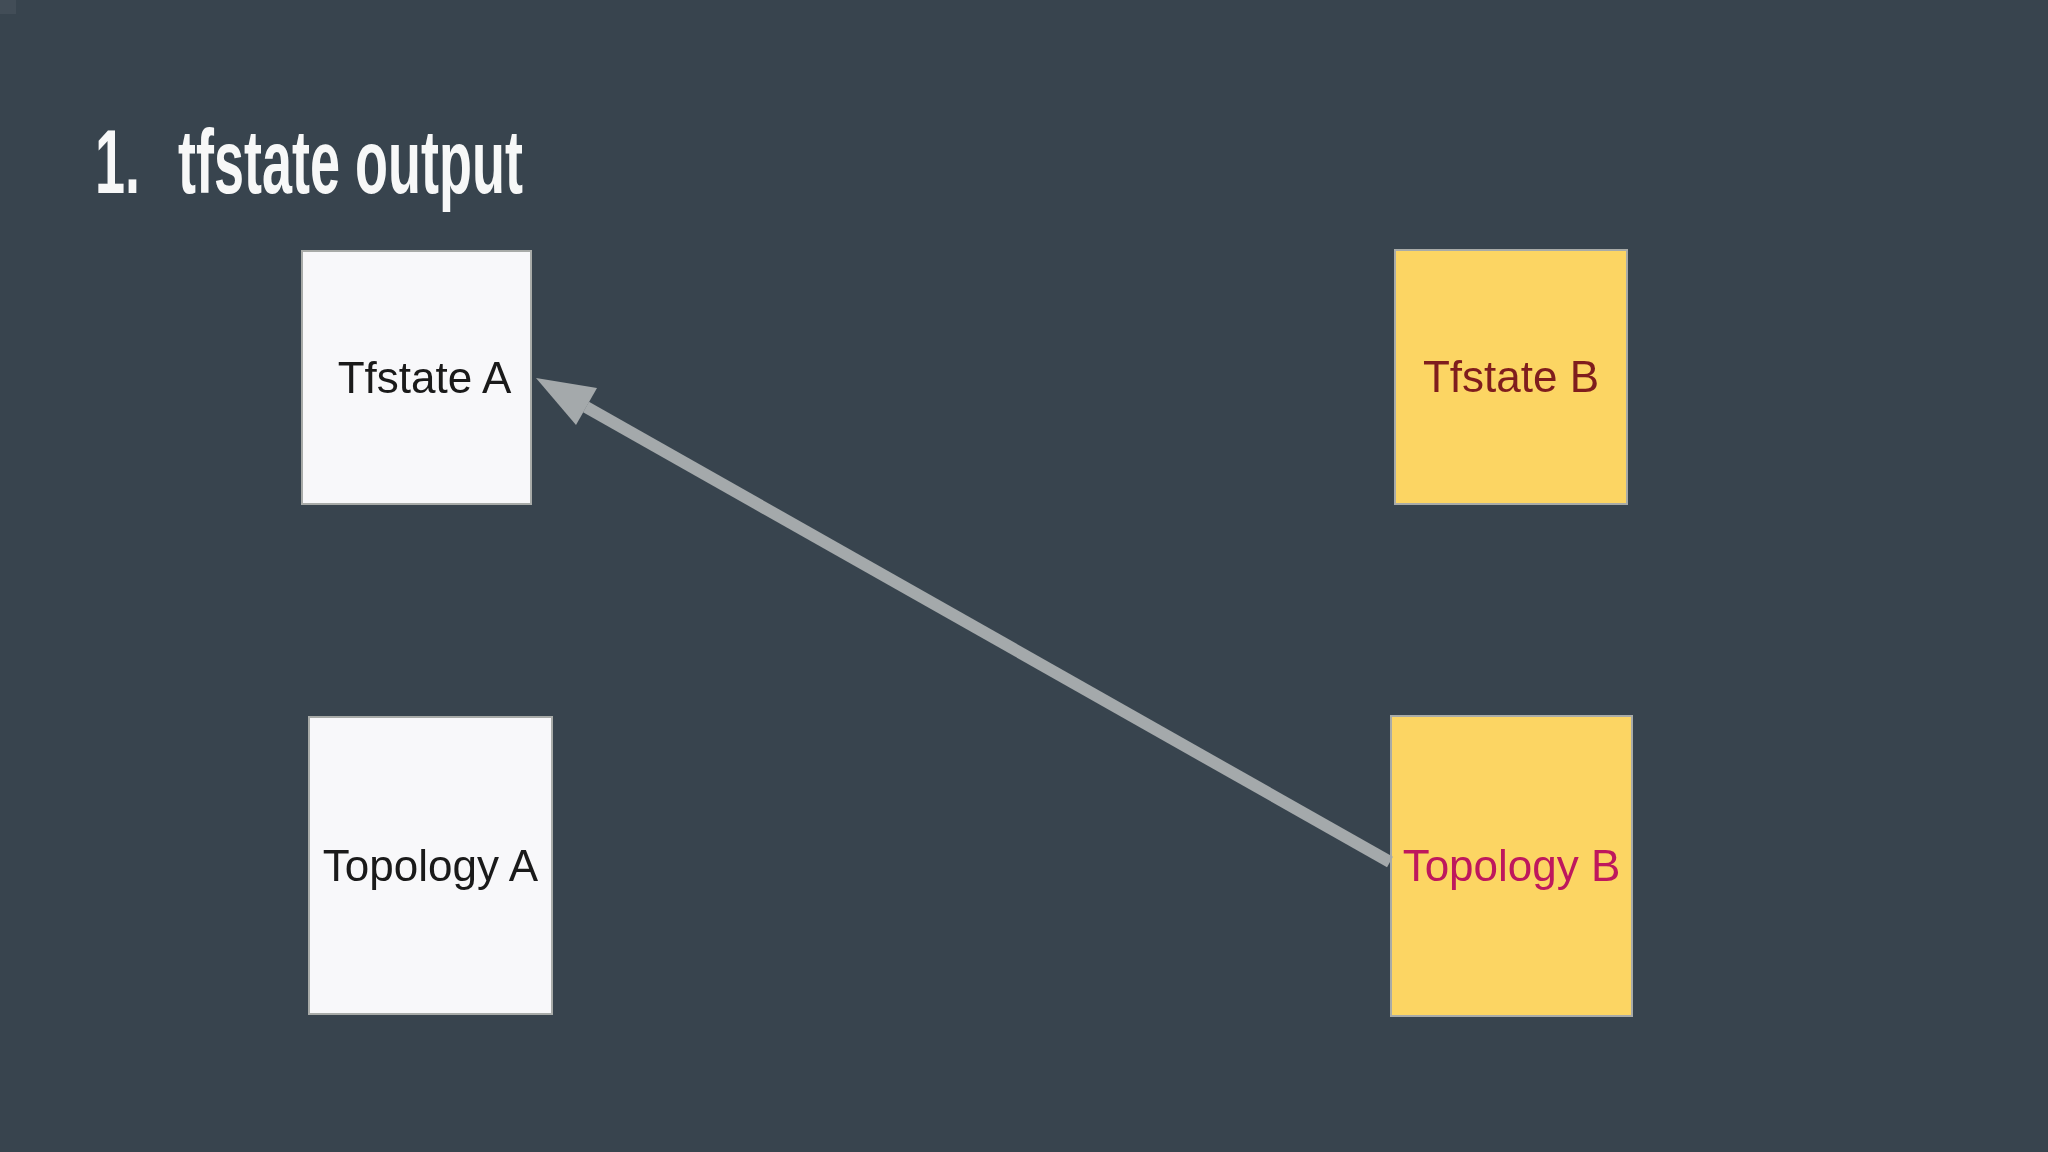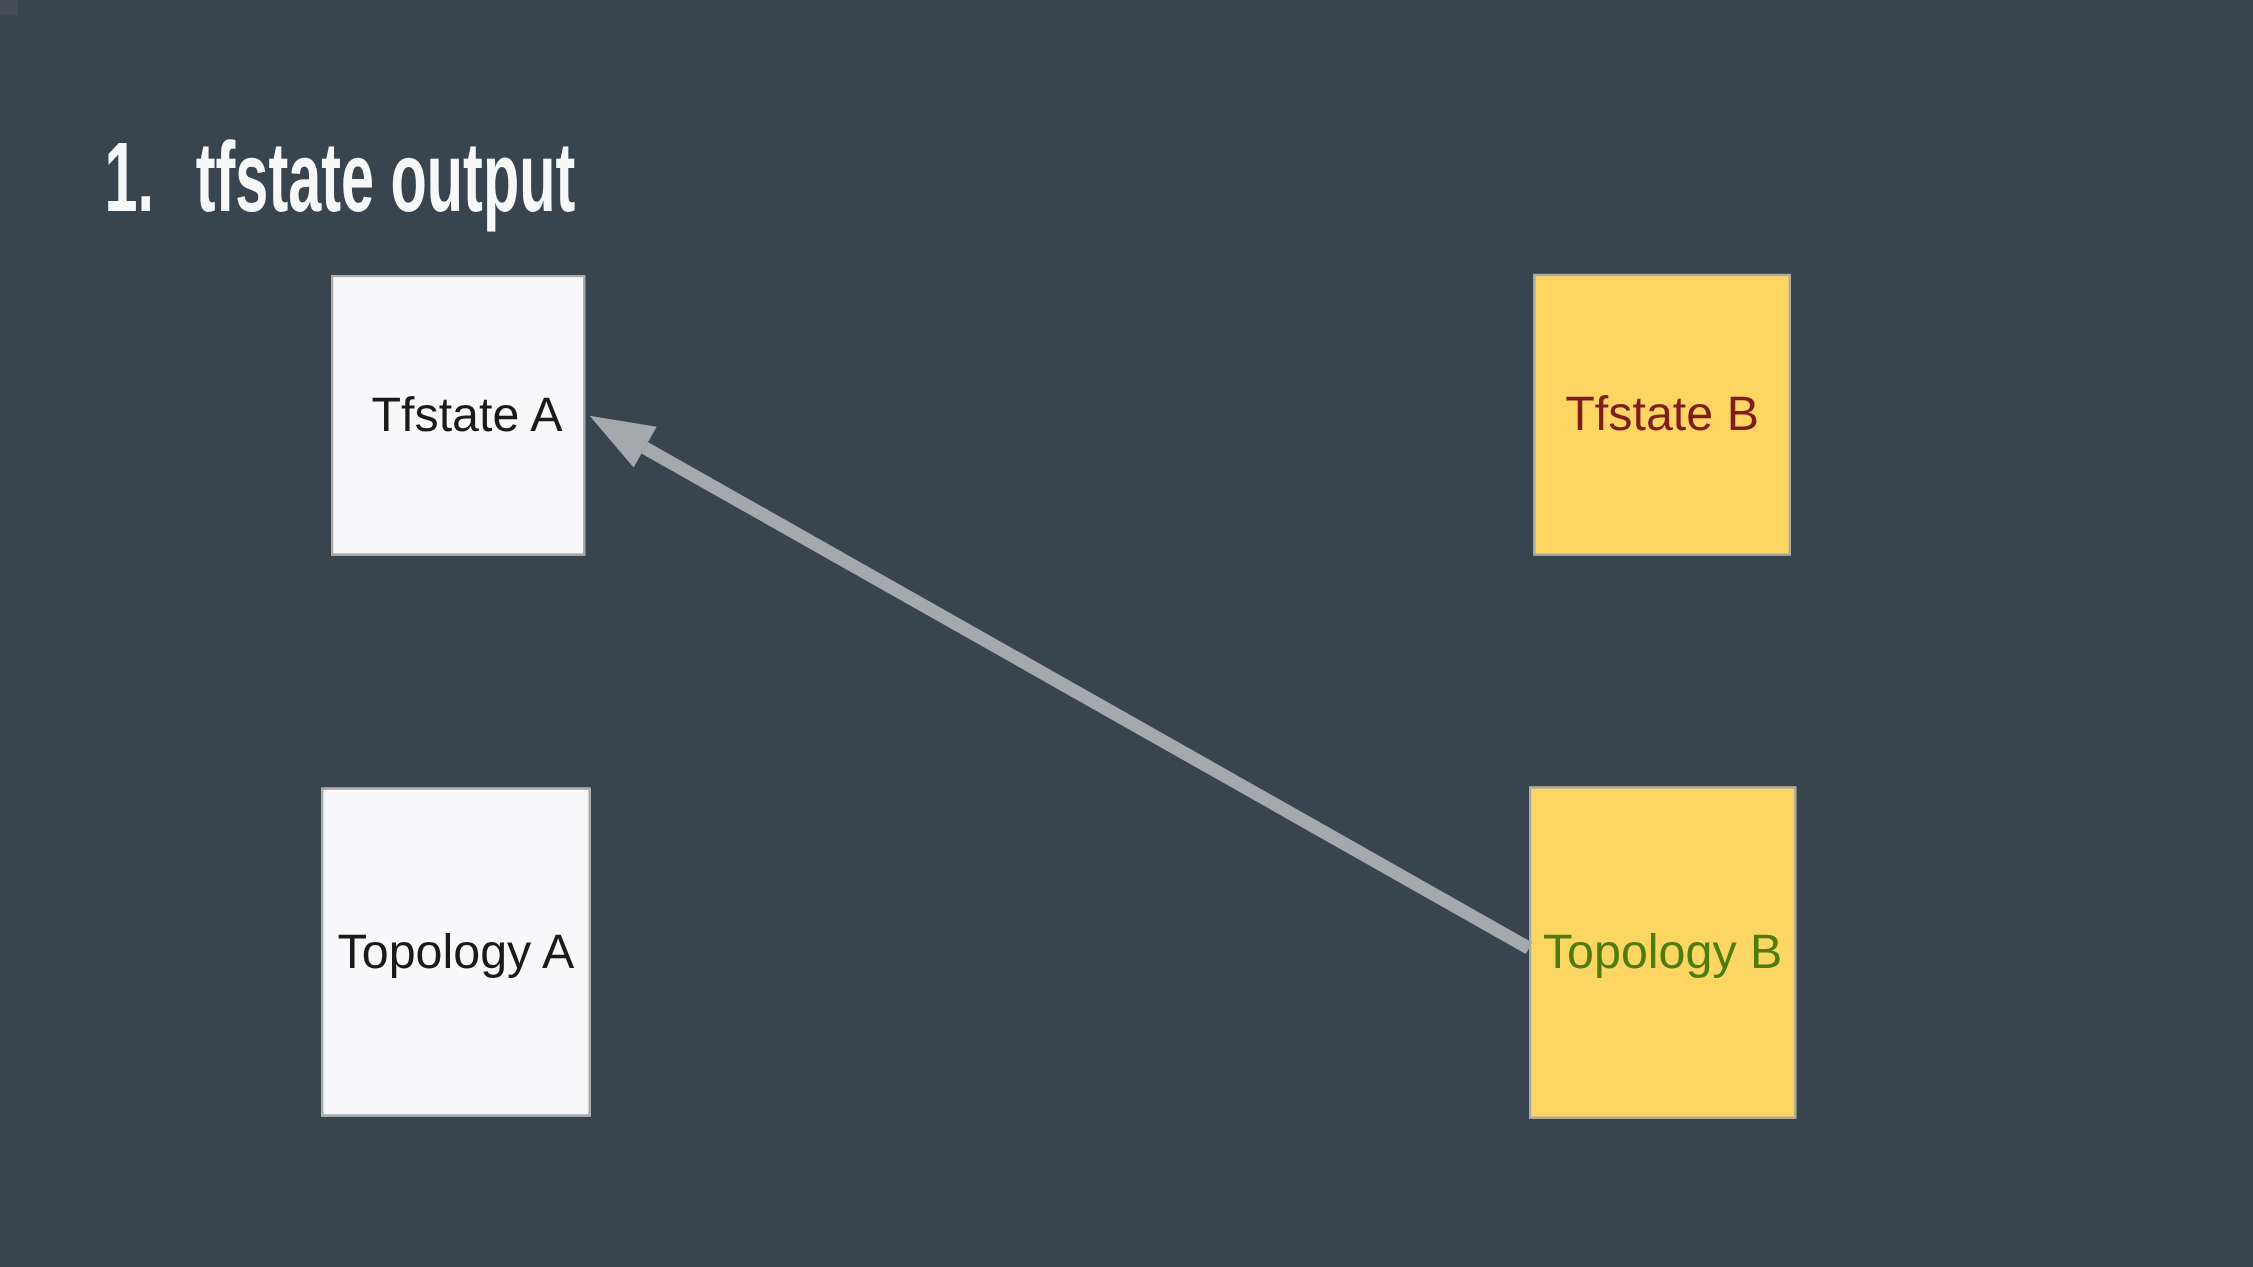--- a/index.html
+++ b/index.html
@@ -76,25 +76,25 @@
   </h1>
 
   <div class="box box-tfstate-a" style="background-color: rgb(248, 248, 250); border-color: rgb(168, 171, 168); color: rgb(26, 26, 26);">
     <span>Tfstate A</span>
   </div>
 
   <div class="box box-tfstate-b" style="background-color: rgb(252, 213, 99); border-color: rgb(168, 171, 168); color: #7f1d1d;">
     <span>Tfstate B</span>
   </div>
 
-  <div class="box box-topology-a" style="background-color: rgb(248, 248, 250); border-color: rgb(168, 171, 168); color: rgb(26, 26, 26);">
+  <div class="box box-topology-a" style="background-color: rgb(248, 248, 250); border-color: rgb(168, 171, 168); color: rgb(26, 26, 26); margin-left: 16px;">
     <span>Topology A</span>
   </div>
 
-  <div class="box box-topology-b" style="background-color: rgb(252, 213, 99); border-color: rgb(168, 171, 168); color: #4d7c0f;">
+  <div class="box box-topology-b" style="background-color: rgb(252, 213, 99); border-color: rgb(168, 171, 168); color: #be185d;">
     <span>Topology B</span>
   </div>
 
   <svg class="arrow-layer" viewBox="0 0 2048 1152" xmlns="http://www.w3.org/2000/svg">
     <line x1="1390" y1="862" x2="586" y2="407" stroke-width="12" style="stroke: rgb(164, 169, 171);"></line>
     <polygon points="536,378 597,388 576,425" style="fill: rgb(164, 169, 171);"></polygon>
   </svg>
 
 
 </div>

